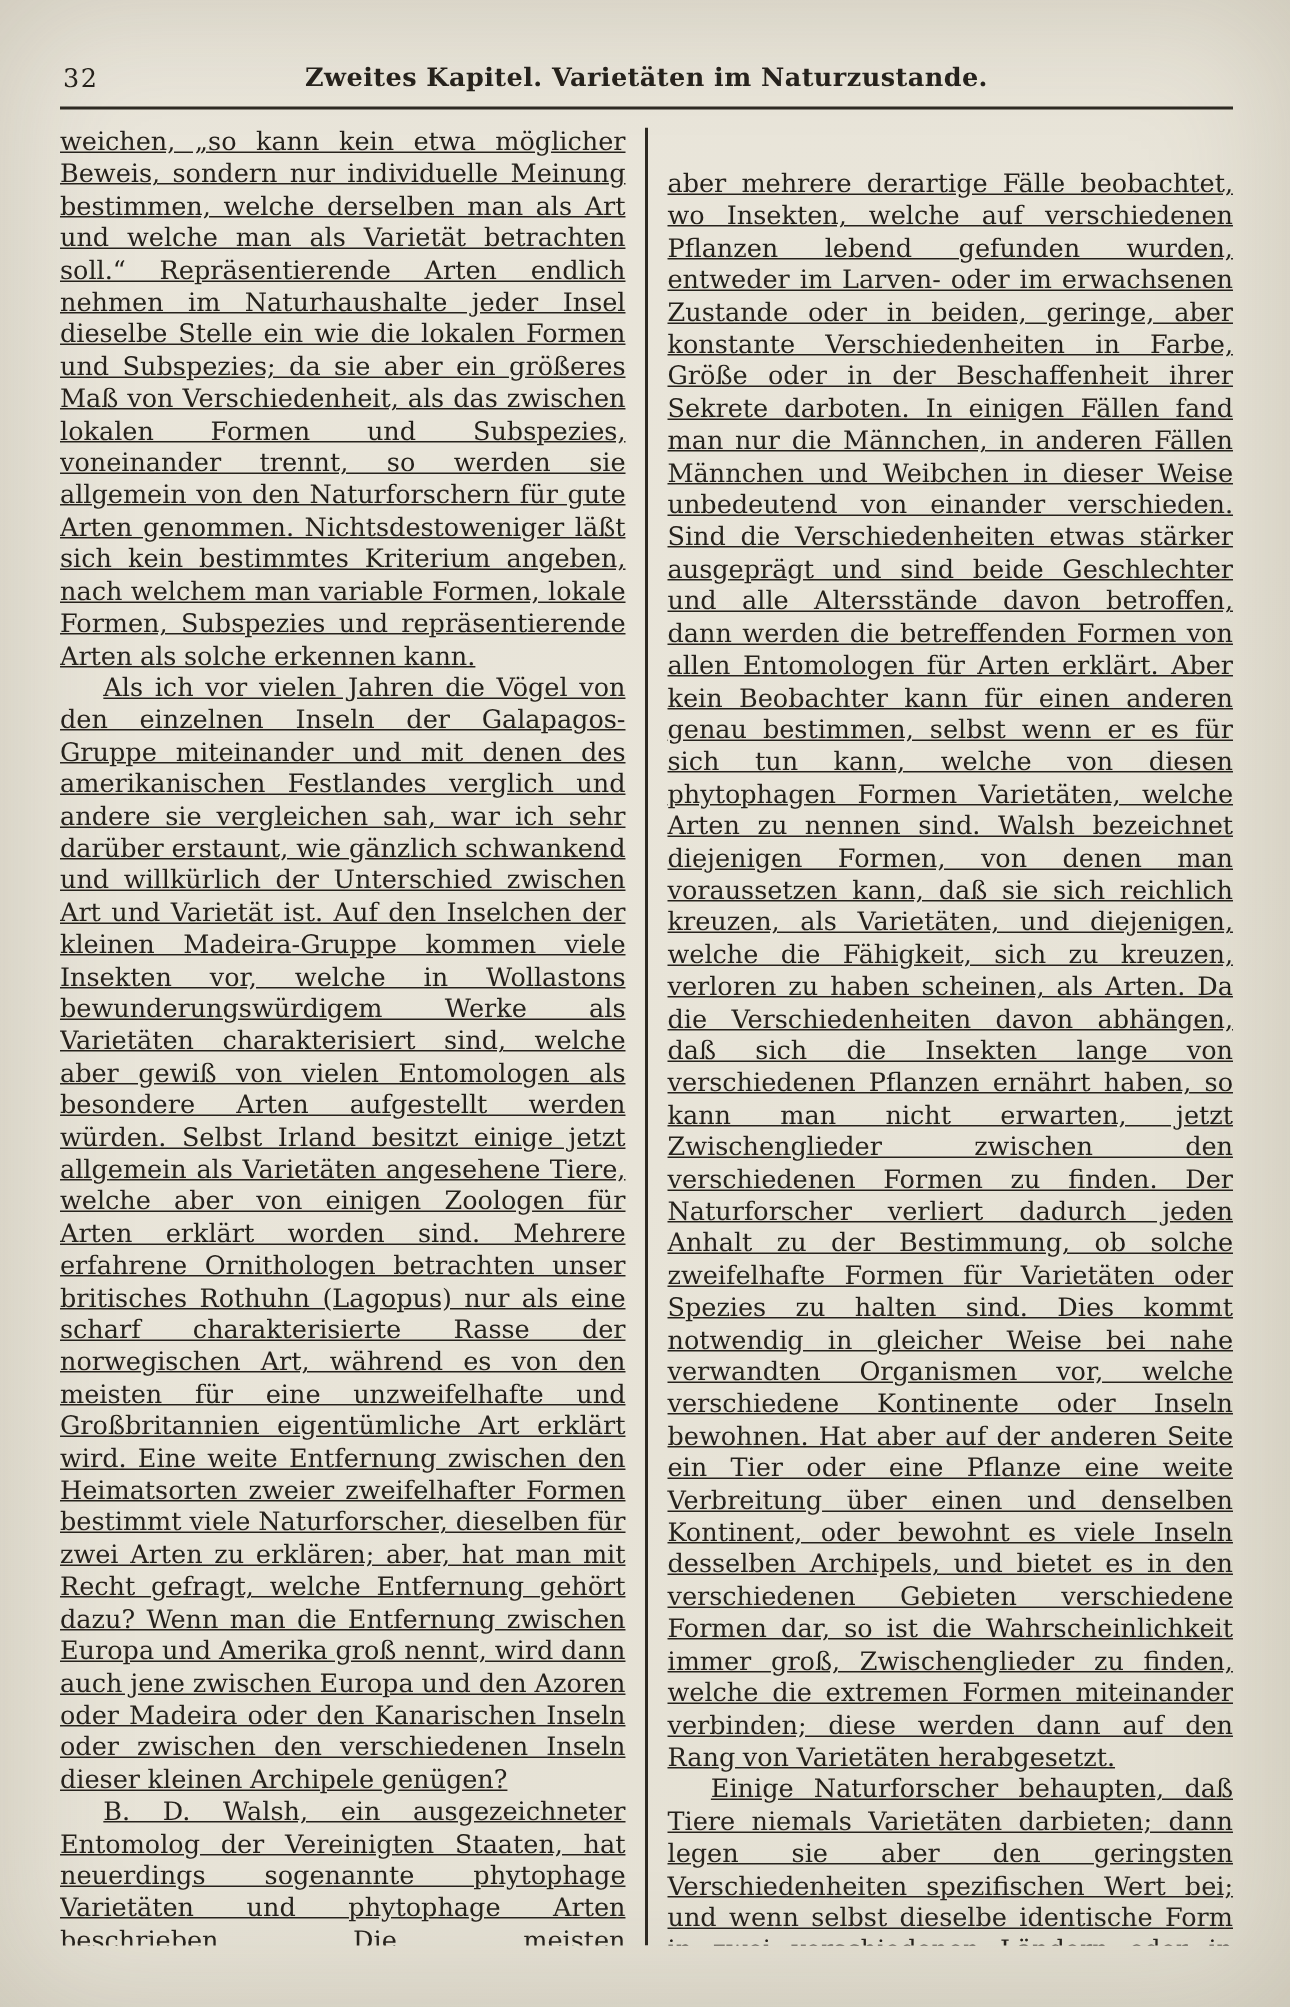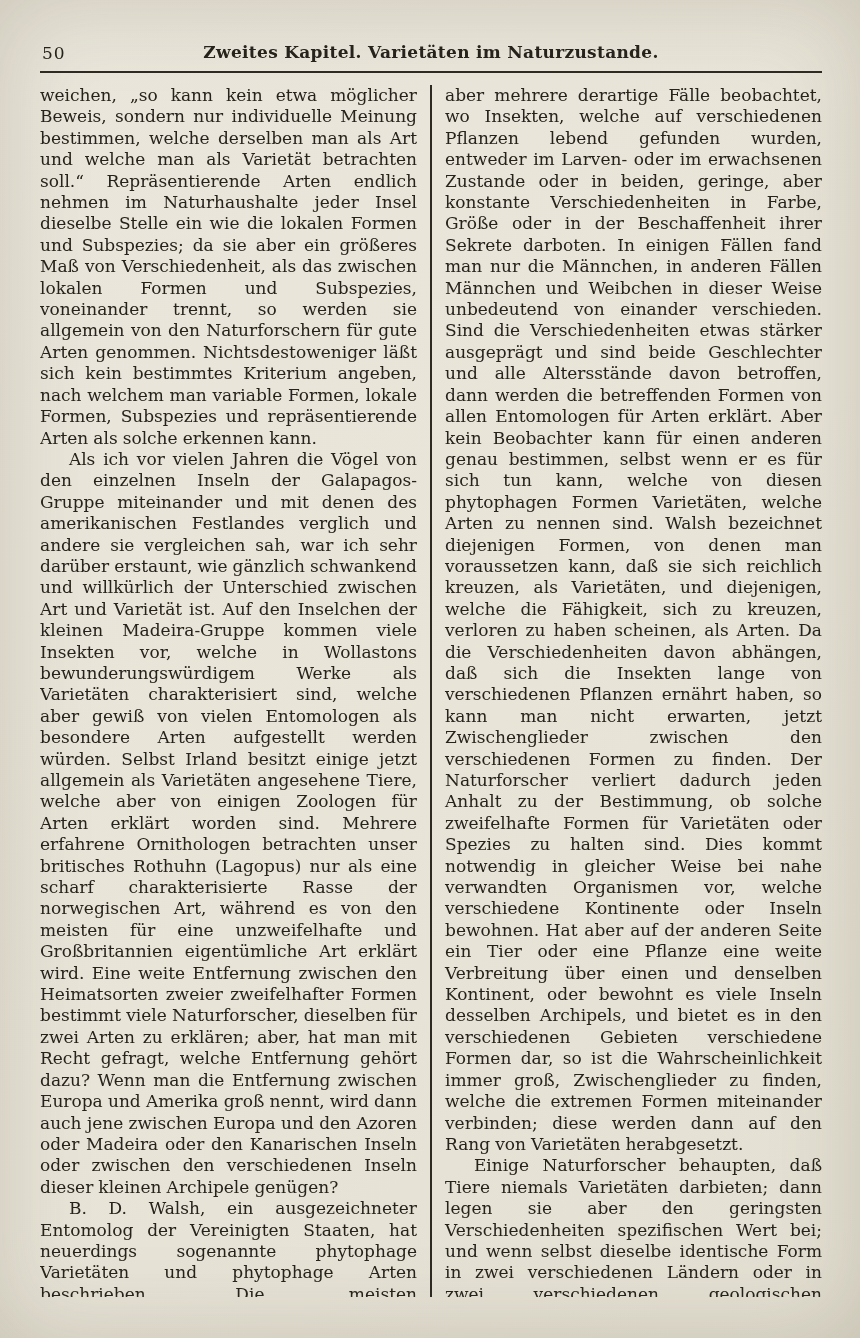--- a/index.html
+++ b/index.html
@@ -60,36 +60,36 @@
   .column {
     flex: 1 1 0;
     text-align: justify;
     font-size: 17px;
     line-height: 21.4px;
     hyphens: auto;
     -webkit-hyphens: auto;
     word-spacing: -0.02em;
   }
   .column.left  { padding-right: 13px; }
-  .column.right { padding-left: 13px; }
+  .column.right { padding-left: 13px; margin-top: 28px; }
   .column-rule {
     flex: 0 0 2px;
     width: 2px;
     background: var(--rule);
   }
-  p { margin: 0; }
+  p { margin: 0; text-decoration: underline; }
   p.indent { text-indent: 1.7em; }
 </style>
 </head>
 <body>
 
 <div class="page">
 
   <header class="page-header">
-    <span class="pagenum">50</span>
+    <span class="pagenum">32</span>
     <span class="running-title">Zweites Kapitel. Varietäten im Naturzustande.</span>
   </header>
 
   <div class="header-rule"></div>
 
   <div class="columns">
 
     <div class="column left">
       <p class="noindent">weichen, „so kann kein etwa möglicher Beweis, sondern nur individuelle Meinung bestimmen, welche derselben man als Art und welche man als Varietät betrachten soll.“ Repräsentierende Arten endlich nehmen im Naturhaushalte jeder Insel dieselbe Stelle ein wie die lokalen Formen und Subspezies; da sie aber ein größeres Maß von Verschiedenheit, als das zwischen lokalen Formen und Subspezies, voneinander trennt, so werden sie allgemein von den Naturforschern für gute Arten genommen. Nichtsdestoweniger läßt sich kein bestimmtes Kriterium angeben, nach welchem man variable Formen, lokale Formen, Subspezies und repräsentierende Arten als solche erkennen kann.</p>
       <p class="indent">Als ich vor vielen Jahren die Vögel von den einzelnen Inseln der Galapagos-Gruppe miteinander und mit denen des amerikanischen Festlandes verglich und andere sie vergleichen sah, war ich sehr darüber erstaunt, wie gänzlich schwankend und willkürlich der Unterschied zwischen Art und Varietät ist. Auf den Inselchen der kleinen Madeira-Gruppe kommen viele Insekten vor, welche in Wollastons bewunderungswürdigem Werke als Varietäten charakterisiert sind, welche aber gewiß von vielen Entomologen als besondere Arten aufgestellt werden würden. Selbst Irland besitzt einige jetzt allgemein als Varietäten angesehene Tiere, welche aber von einigen Zoologen für Arten erklärt worden sind. Mehrere erfahrene Ornithologen betrachten unser britisches Rothuhn (Lagopus) nur als eine scharf charakterisierte Rasse der norwegischen Art, während es von den meisten für eine unzweifelhafte und Großbritannien eigentümliche Art erklärt wird. Eine weite Entfernung zwischen den Heimatsorten zweier zweifelhafter Formen bestimmt viele Naturforscher, dieselben für zwei Arten zu erklären; aber, hat man mit Recht gefragt, welche Entfernung gehört dazu? Wenn man die Entfernung zwischen Europa und Amerika groß nennt, wird dann auch jene zwischen Europa und den Azoren oder Madeira oder den Kanarischen Inseln oder zwischen den verschiedenen Inseln dieser kleinen Archipele genügen?</p>

